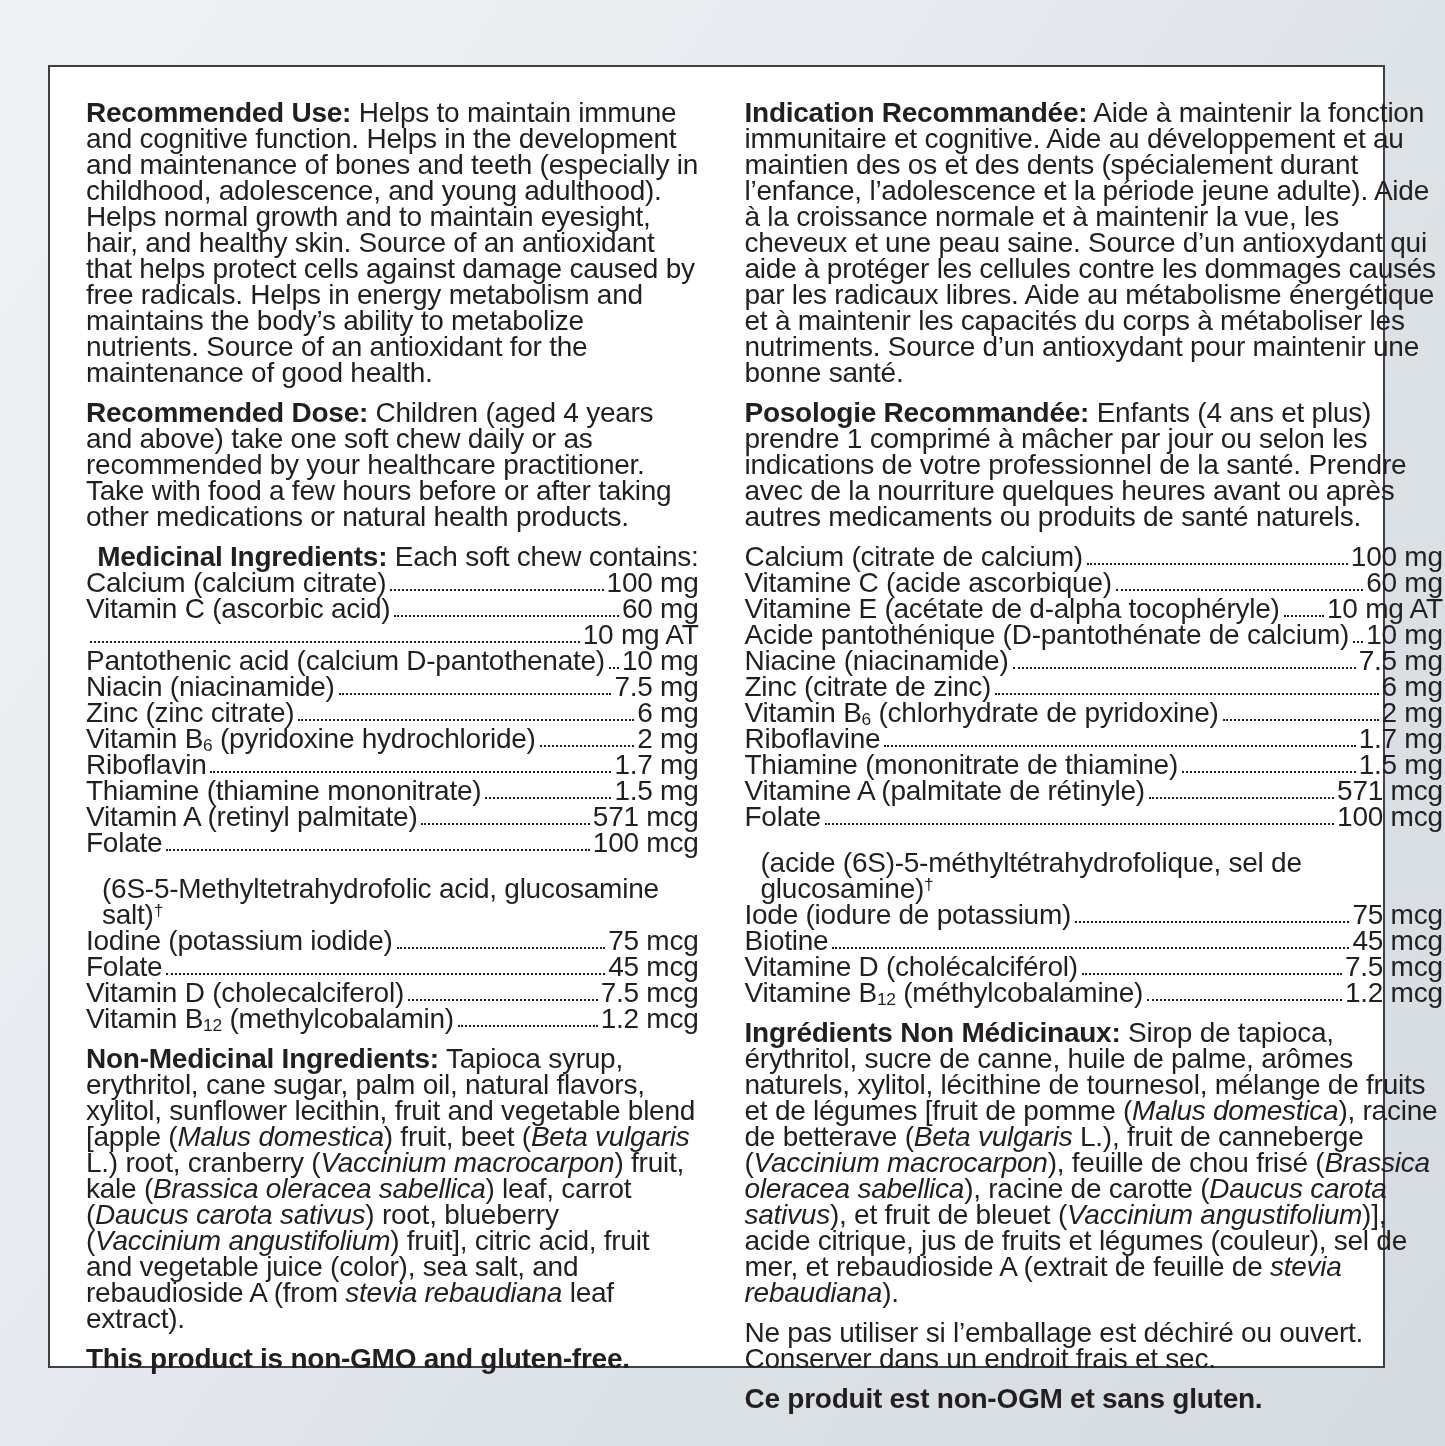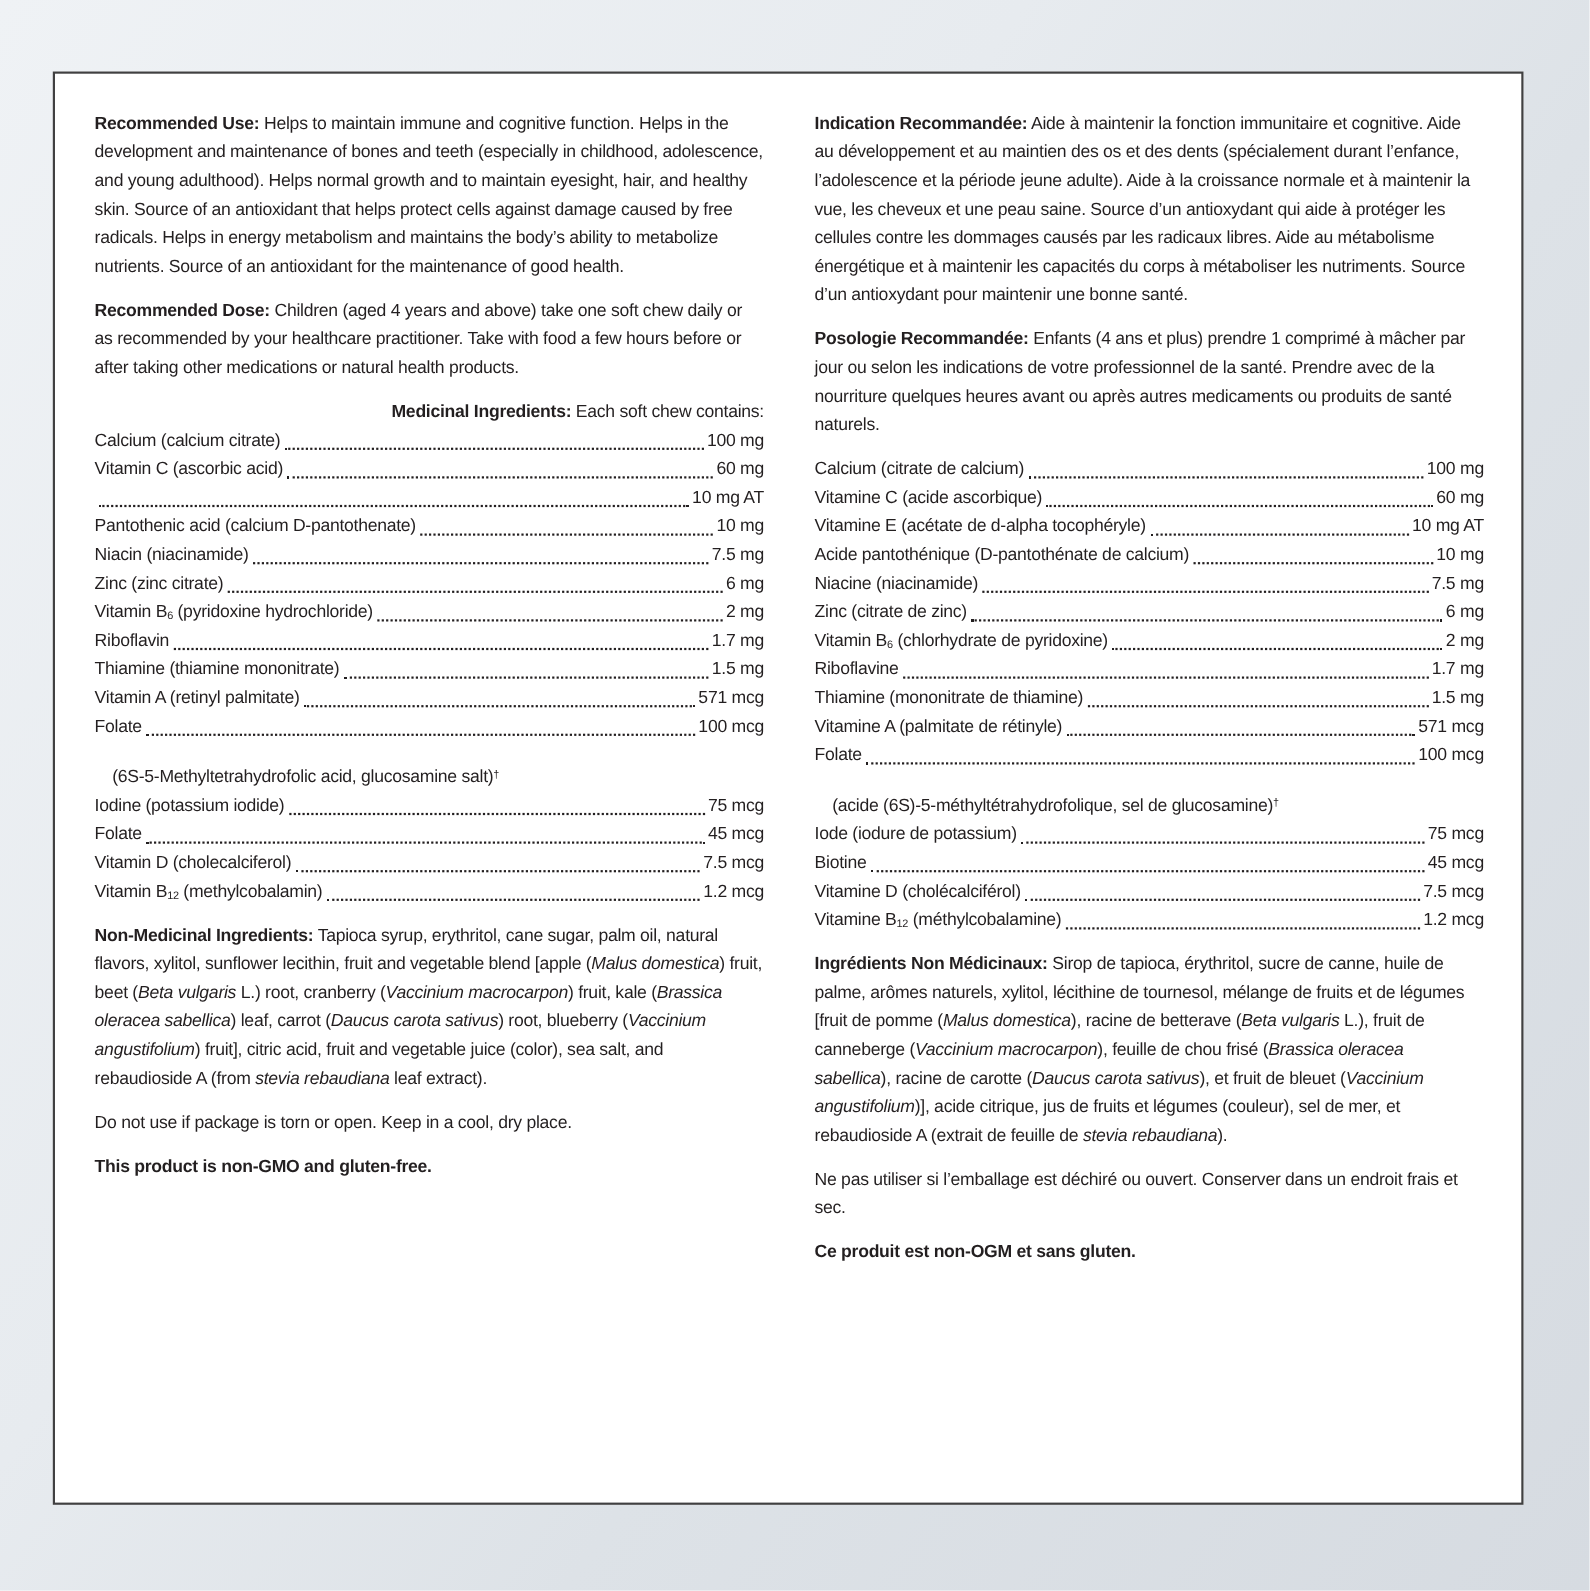--- a/index.html
+++ b/index.html
@@ -8,21 +8,21 @@
     background: linear-gradient(125deg, #eff2f5 0%, #e7ebef 38%, #dde2e7 62%, #d6dbe1 100%);
     font-family: "Liberation Sans", "DejaVu Sans", sans-serif;
     color:#231f20;
   }
   .panel {
     position:absolute; left:48px; top:65px; width:1337px; height:1303px;
     background:#ffffff; border:2px solid #404041;
     padding:33px 34px 0 36px;
     display:flex; gap:46px;
   }
-  .col { flex:1 1 0; font-size:16px; line-height:26px; letter-spacing:-0.25px; }
+  .col { flex:1 1 0; font-size:28px; line-height:26px; letter-spacing:-0.25px; }
   .para { margin-bottom:14px; }
   .para.tight { margin-bottom:0;text-align:right; }
   b.lead { font-weight:700; }
   .ing-list { margin-bottom:14px; }
   .ing-row { display:flex; }
   .ing-name { white-space:nowrap; }
   .leader {
     flex:1 1 auto; min-width:10px;
     border-bottom:2px dotted #231f20;
     align-self:flex-end; margin:0 3px 5px 4px;
@@ -126,21 +126,20 @@
         <div class="ing-row">
           <span class="ing-name">Vitamin B<sub>12</sub> (methylcobalamin)</span>
           <span class="leader"></span>
           <span class="ing-value">1.2 mcg</span>
         </div>
       </div>
     <p class="para">
       <b class="lead">Non-Medicinal Ingredients:</b>
       <span>Tapioca syrup, erythritol, cane sugar, palm oil, natural flavors, xylitol, sunflower lecithin, fruit and vegetable blend [apple (<i>Malus domestica</i>) fruit, beet (<i>Beta vulgaris</i> L.) root, cranberry (<i>Vaccinium macrocarpon</i>) fruit, kale (<i>Brassica oleracea sabellica</i>) leaf, carrot (<i>Daucus carota sativus</i>) root, blueberry (<i>Vaccinium angustifolium</i>) fruit], citric acid, fruit and vegetable juice (color), sea salt, and rebaudioside A (from <i>stevia rebaudiana</i> leaf extract).</span>
     </p>
-    <p class="para">Do not use if package is torn or open. Keep in a cool, dry place.</p>
     <p class="para claim">This product is non-GMO and gluten-free.</p>
   </div>
 
   <div class="col">
     <p class="para">
       <b class="lead">Indication Recommandée:</b>
       <span>Aide à maintenir la fonction immunitaire et cognitive. Aide au développement et au maintien des os et des dents (spécialement durant l’enfance, l’adolescence et la période jeune adulte). Aide à la croissance normale et à maintenir la vue, les cheveux et une peau saine. Source d’un antioxydant qui aide à protéger les cellules contre les dommages causés par les radicaux libres. Aide au métabolisme énergétique et à maintenir les capacités du corps à métaboliser les nutriments. Source d’un antioxydant pour maintenir une bonne santé.</span>
     </p>
     <p class="para">
       <b class="lead">Posologie Recommandée:</b>

